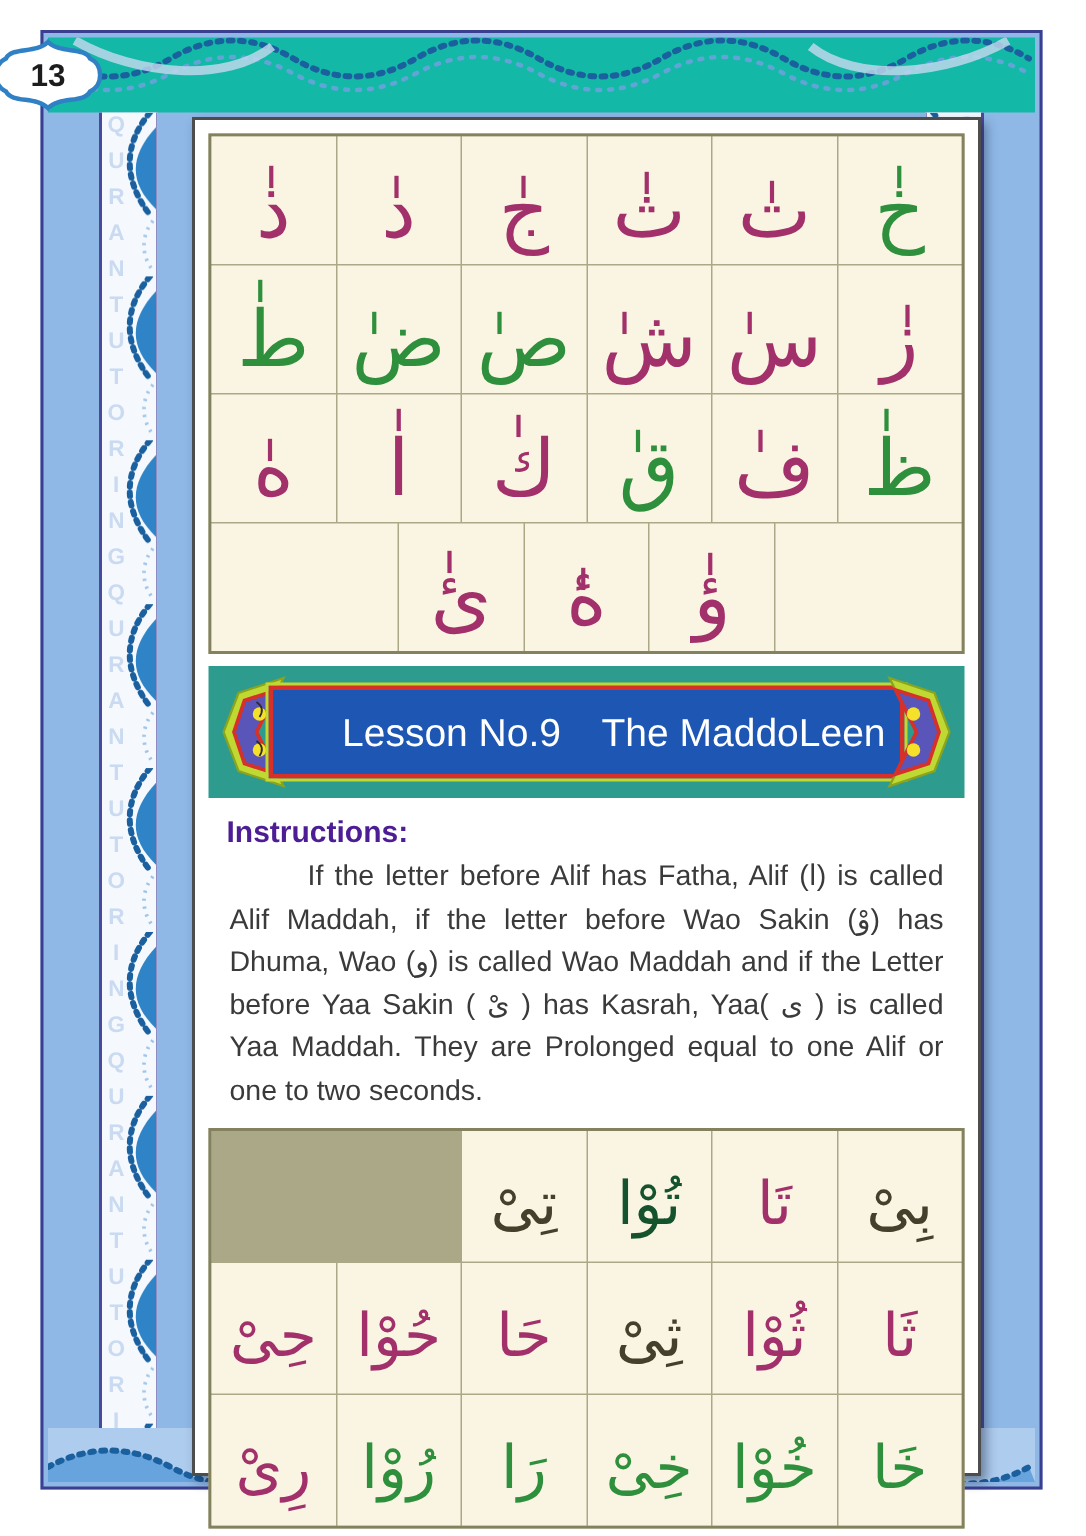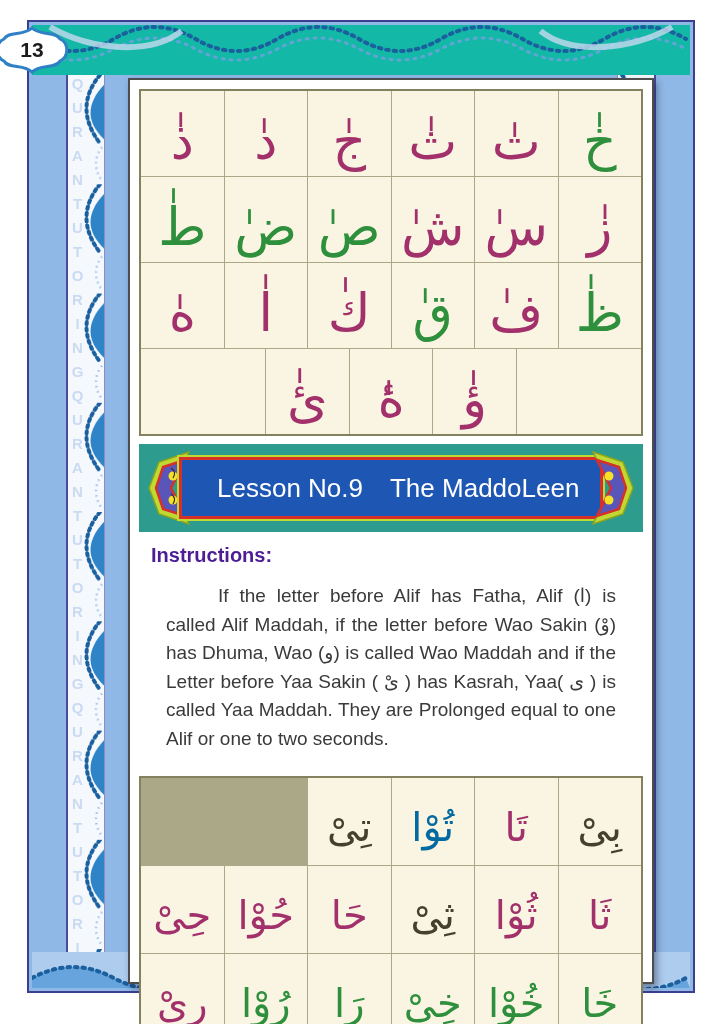--- a/index.html
+++ b/index.html
@@ -34,29 +34,29 @@
   .top-grid .g-row{height:85px;}
   .top-grid .letter{font-size:52px;line-height:1;padding-top:14px;}
   .bottom-grid .g-row{height:87px;}
   .bottom-grid .letter{font-size:40px;line-height:1;padding-top:10px;}
   .letter{font-family:"DejaVu Sans",sans-serif;}
   .spacer{height:8px;background:#fff;}
   
   .banner-strip{background:#2E9B8F;height:88px;display:flex;align-items:center;justify-content:center;position:relative;}
   .banner{position:relative;background:#1E56B4;border:3px solid #D5302A;outline:2px solid #BFD832;
           height:56px;width:418px;display:flex;align-items:center;color:#fff;font-size:26px;}
-  .banner .lesson{margin-left:35px;}
+  .banner .lesson{margin-left:46px;}
   .banner .title{margin-left:27px;}
   .banner-end{position:absolute;top:6px;width:44px;height:76px;}
   .banner-end.left{left:8px;}
   .banner-end.right{right:8px;transform:scaleX(-1);}
   
   .instructions{padding:12px 12px 8px 12px;background:#fff;min-height:148px;}
   .instructions h3{margin:0 0 4px 0;color:#4c1d95;font-size:20px;}
-  .instructions p{margin:15px;color:#3a3a3a;font-size:19px;line-height:1.5;text-align:justify;text-indent:52px;}
+  .instructions p{margin:2px;color:#3a3a3a;font-size:19px;line-height:1.5;text-align:justify;text-indent:52px;}
   
   .marker{position:absolute;right:3px;top:50%;transform:translateY(-50%);width:28px;height:62px;
           background:#F08A1E;border-radius:6px;box-shadow:0 0 2px #b05e08;}
   .marker svg{position:absolute;left:0;top:0;width:100%;height:100%;}
 </style>
 </head>
 <body>
 
 <div class="frame">
 
@@ -212,21 +212,21 @@
 
     <div class="grid bottom-grid">
         <div class="g-row" style="grid-template-columns: 1fr 1fr 1fr 1fr 1fr 1fr;">
           <div class="g-cell">
             <span class="letter" style="color: rgb(68, 64, 43);">بِىْ</span>
           </div>
           <div class="g-cell">
             <span class="letter" style="color: rgb(162, 48, 107);">تَا</span>
           </div>
           <div class="g-cell">
-            <span class="letter" style="color: #0369a1;">تُوْا</span>
+            <span class="letter" style="color: #14532d;">تُوْا</span>
           </div>
           <div class="g-cell">
             <span class="letter" style="color: rgb(68, 64, 43);">تِىْ</span>
           </div>
         </div>
         <div class="g-row" style="grid-template-columns: 1fr 1fr 1fr 1fr 1fr 1fr;">
           <div class="g-cell">
             <span class="letter" style="color: rgb(162, 48, 107);">ثَا</span>
           </div>
           <div class="g-cell">

